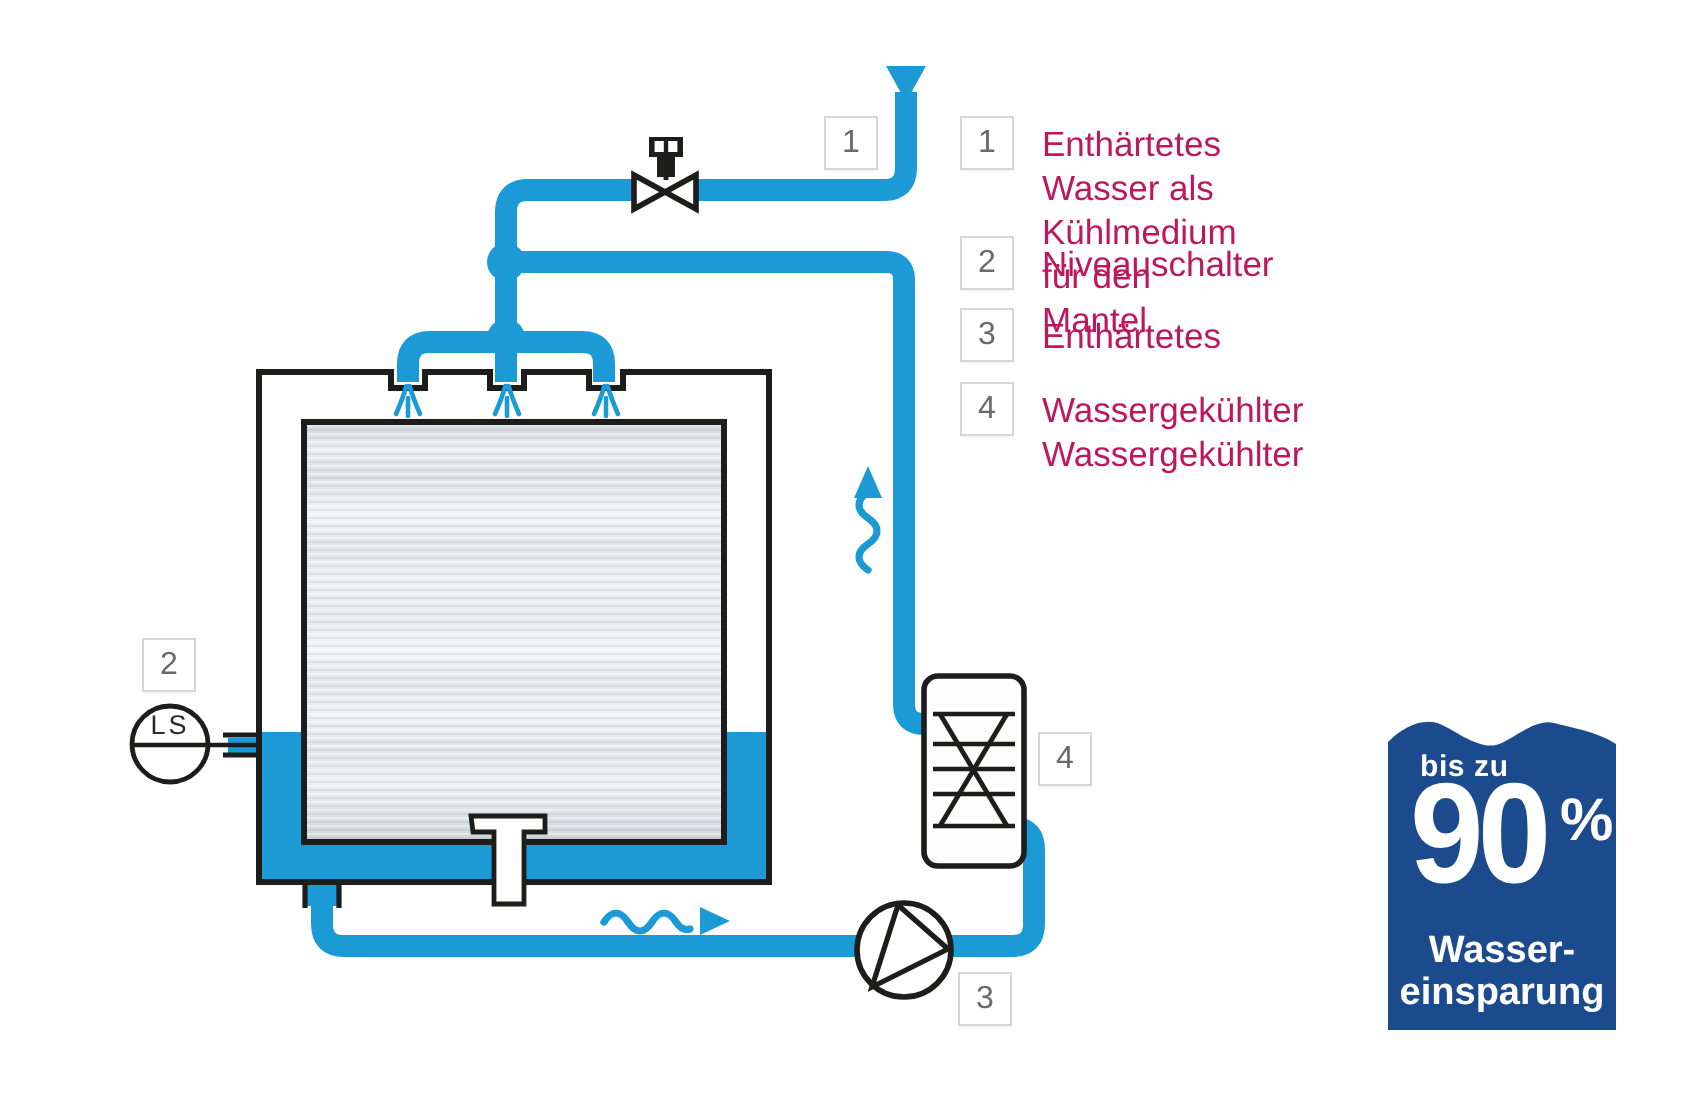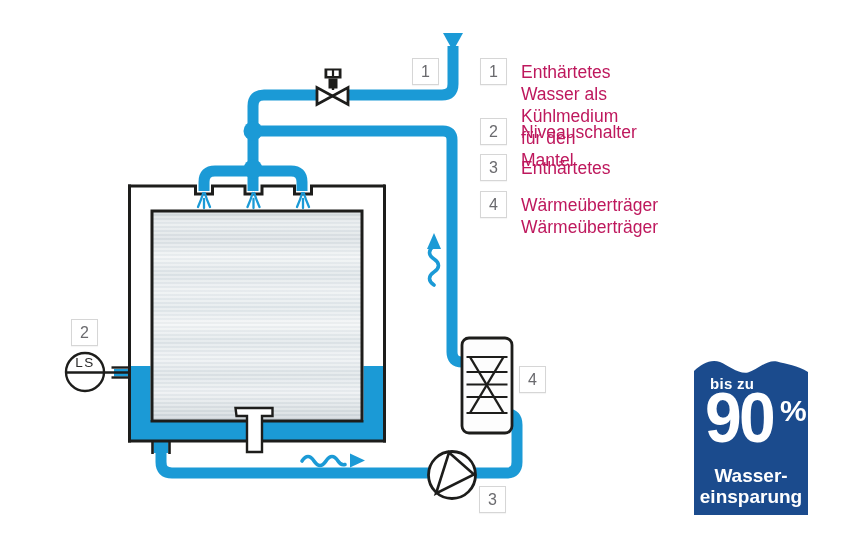--- a/index.html
+++ b/index.html
@@ -180,21 +180,21 @@
     <div class="legend-row" style="top:60px;">
       <div class="nbox">2</div>
       <div class="legend-label">Niveauschalter</div>
     </div>
     <div class="legend-row" style="top:96px;">
       <div class="nbox">3</div>
       <div class="legend-label">Enthärtetes</div>
     </div>
     <div class="legend-row" style="top:133px;">
       <div class="nbox">4</div>
-      <div class="legend-label">Wärmeüberträger Wärmeüberträger</div>
+      <div class="legend-label">Wassergekühlter Wassergekühlter</div>
     </div>
   </div>
 
   <div class="badge">
     <svg width="114" height="160" viewBox="0 0 114 160">
       <path d="M0,160 L0,16 C7,9 17,3.5 26,7 C34,10.5 45,19.5 54,17.5 C62,15.5 73,4 83,6.5 C92,9 104,10.5 114,17 L114,160 Z" fill="#1b4b8d"></path>
     </svg>
     <div class="bz">bis zu</div>
     <div class="val">90</div>
     <div class="unit">%</div>

